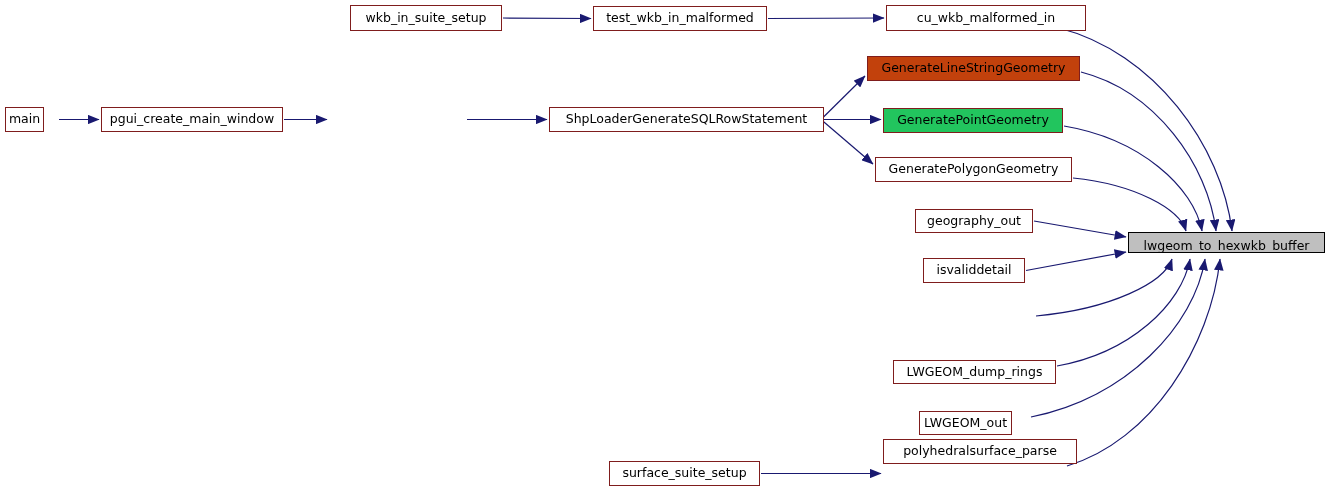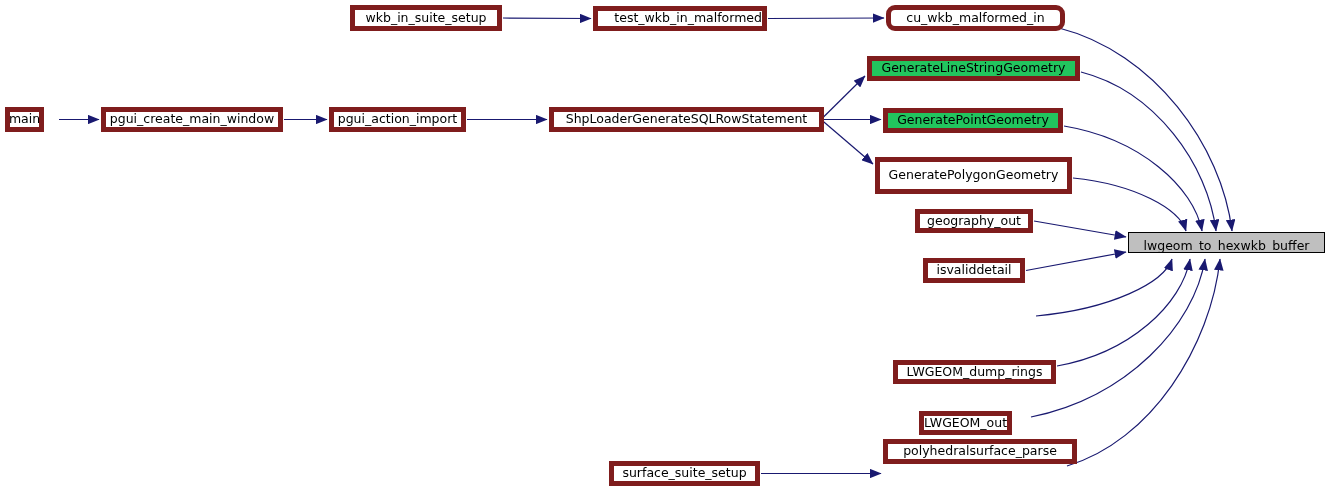--- a/index.html
+++ b/index.html
@@ -16,21 +16,21 @@
   #edge-layer {
     position: absolute;
     left: 0;
     top: 0;
     pointer-events: none;
   }
   .node {
     position: absolute;
     box-sizing: border-box;
     background: #ffffff;
-    border: 5px solid #7f1d1d;
+    border: 1px solid #7f1d1d;
     display: flex;
     align-items: center;
     justify-content: center;
     color: #000000;
     font-size: 12.5px;
     line-height: 1;
     white-space: nowrap;
     cursor: pointer;
   }
   .node.highlighted {
@@ -69,45 +69,42 @@
       <path d="M1036,316 C1110.8,309.16 1163.84,282.94 1172,259" fill="none" stroke="#191970" stroke-width="1.2" marker-end="url(#arrowhead)"></path>
       <path d="M1057,366 C1130.15,353.16 1182.02,303.94 1190,259" fill="none" stroke="#191970" stroke-width="1.2" marker-end="url(#arrowhead)"></path>
       <path d="M1031,417 C1126.7,398.04 1194.56,325.36 1205,259" fill="none" stroke="#191970" stroke-width="1.2" marker-end="url(#arrowhead)"></path>
       <path d="M1067,466 C1151.15,441.16 1210.82,345.94 1220,259" fill="none" stroke="#191970" stroke-width="1.2" marker-end="url(#arrowhead)"></path>
       <path d="M761,473.5 L881,473.5" fill="none" stroke="#191970" stroke-width="1.2" marker-end="url(#arrowhead)"></path>
     </svg>
 
 <div class="node" style="left: 350px; top: 5px; width: 152px; height: 26px; background: rgb(255, 255, 255);">
       <span>wkb_in_suite_setup</span>
     </div>
-    <div class="node" style="left: 593px; top: 6px; width: 174px; height: 25px; background: rgb(255, 255, 255); justify-content: flex-end;">
+    <div class="node" style="left: 593px; top: 6px; width: 174px; height: 25px; background: rgb(255, 255, 255);">
       <span>test_wkb_in_malformed</span>
     </div>
-    <div class="node" style="left: 886px; top: 5px; width: 179px; height: 26px; background: rgb(255, 255, 255); border-radius: 9px;">
+    <div class="node" style="left: 886px; top: 5px; width: 200px; height: 26px; background: rgb(255, 255, 255);">
       <span>cu_wkb_malformed_in</span>
     </div>
     <div class="node" style="left: 5px; top: 107px; width: 39px; height: 25px; background: rgb(255, 255, 255);">
       <span>main</span>
     </div>
     <div class="node" style="left: 101px; top: 107px; width: 182px; height: 25px; background: rgb(255, 255, 255);">
       <span>pgui_create_main_window</span>
     </div>
-    <div class="node" style="left: 329px; top: 107px; width: 137px; height: 25px; background: rgb(255, 255, 255);">
-      <span>pgui_action_import</span>
-    </div>
     <div class="node" style="left: 549px; top: 107px; width: 275px; height: 25px; background: rgb(255, 255, 255);">
       <span>ShpLoaderGenerateSQLRowStatement</span>
     </div>
-    <div class="node" style="left: 867px; top: 56px; width: 213px; height: 25px; background: #22c55e;">
+    <div class="node" style="left: 867px; top: 56px; width: 213px; height: 25px; background: #c2410c;">
       <span>GenerateLineStringGeometry</span>
     </div>
     <div class="node" style="left: 883px; top: 108px; width: 180px; height: 25px; background: #22c55e;">
       <span>GeneratePointGeometry</span>
     </div>
-    <div class="node" style="left: 875px; top: 157px; width: 197px; height: 37px; background: rgb(255, 255, 255);">
+    <div class="node" style="left: 875px; top: 157px; width: 197px; height: 25px; background: rgb(255, 255, 255);">
       <span>GeneratePolygonGeometry</span>
     </div>
     <div class="node" style="left: 915px; top: 209px; width: 118px; height: 24px; background: rgb(255, 255, 255);">
       <span>geography_out</span>
     </div>
     <div class="node" style="left: 923px; top: 258px; width: 102px; height: 25px; background: rgb(255, 255, 255);">
       <span>isvaliddetail</span>
     </div>
     <div class="node" style="left: 893px; top: 360px; width: 163px; height: 24px; background: rgb(255, 255, 255);">
       <span>LWGEOM_dump_rings</span>

